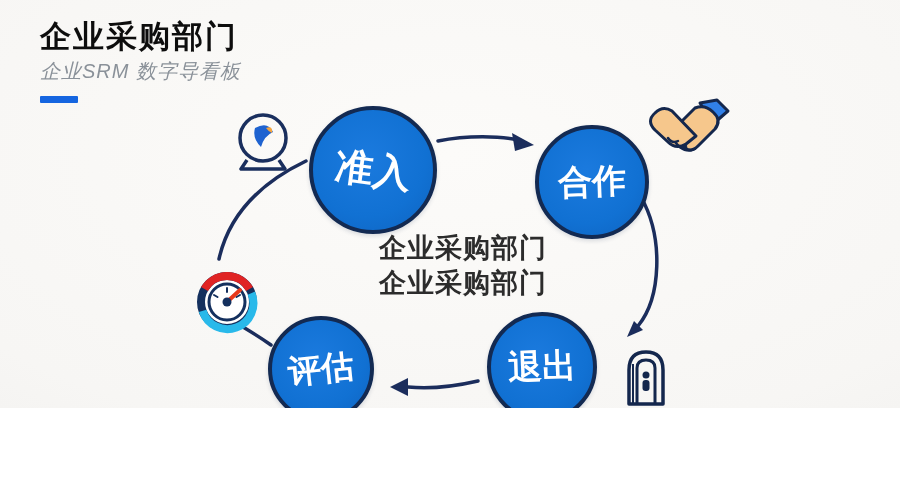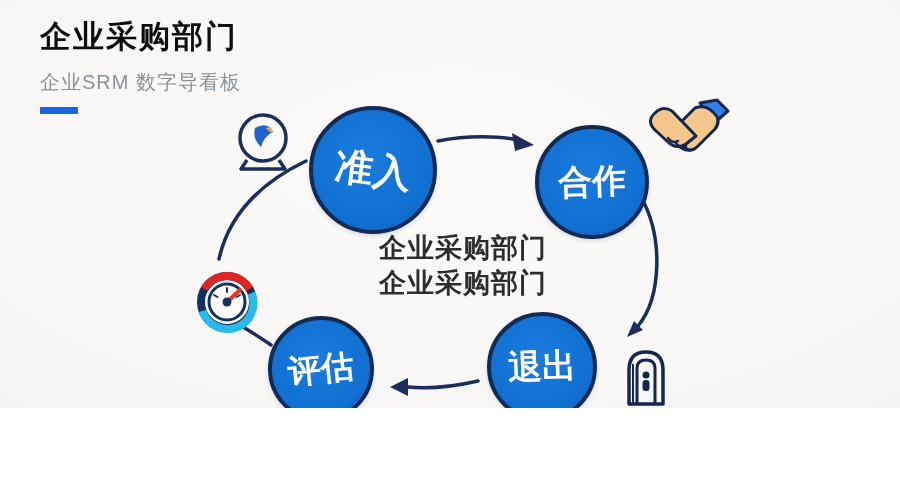--- a/index.html
+++ b/index.html
@@ -4,21 +4,21 @@
 <style>
   html,body{margin:0;padding:0;}
   body{font-family:"Liberation Sans","DejaVu Sans",sans-serif;}
   #canvas{
     position:relative;width:900px;height:408px;overflow:hidden;
     background:radial-gradient(120% 130% at 50% 38%, #fcfbf9 0%, #f7f6f4 55%, #ecebe9 100%);
   }
   
   .header{position:absolute;left:40px;top:16px;}
   .title{font-size:31px;font-weight:800;color:#0d0d0d;letter-spacing:2px;}
-  .subtitle{font-size:20px;font-weight:400;color:#8a9199;letter-spacing:1px;margin-top:11px;}
+  .subtitle{font-size:20px;font-weight:400;color:#8a9199;letter-spacing:1px;margin-top:0;font-style:italic;}
   .accent-bar{width:38px;height:7px;background:#1565e0;margin-top:11px;border-radius:1px;}
   
   .node{
     position:absolute;border-radius:50%;
     background:radial-gradient(circle at 45% 40%, #1b7ade 0%, #1171d3 60%, #0e63c0 100%);
     border:4px solid #132a52;
     display:flex;align-items:center;justify-content:center;
     color:#ffffff;font-weight:bold;box-sizing:border-box;
     box-shadow:0 2px 4px rgba(20,40,80,.15);
   }

